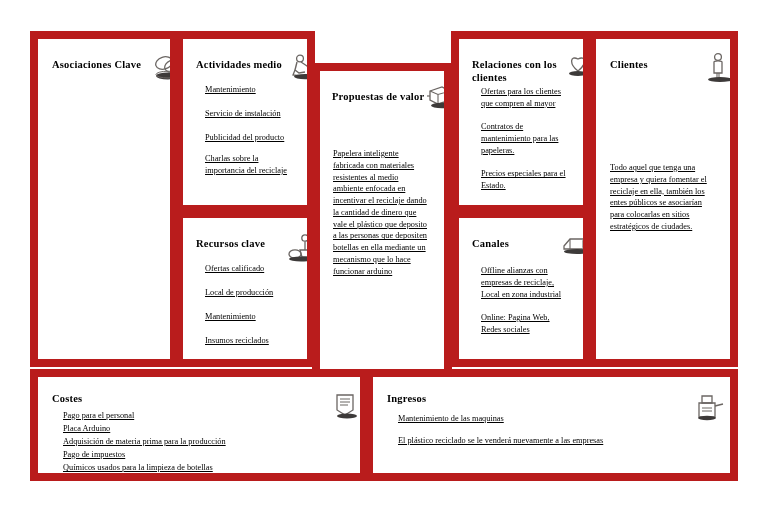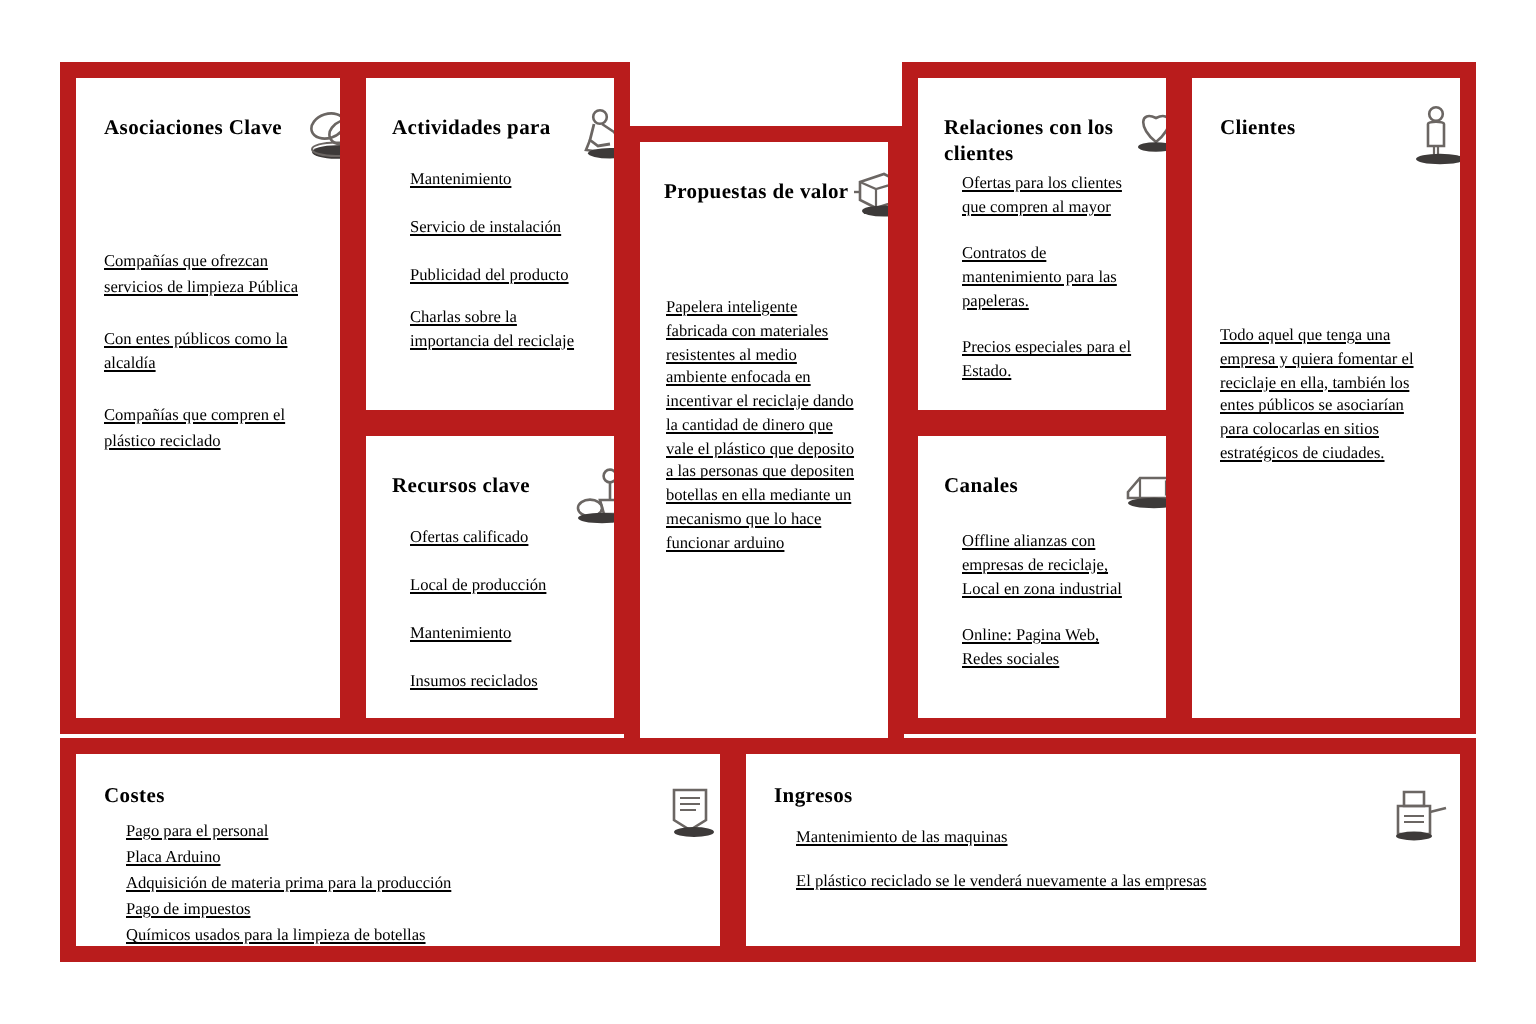--- a/index.html
+++ b/index.html
@@ -78,32 +78,24 @@
   <div class="blk" id="b-asociaciones">
     <div class="blk-title" style="left:14px; top:19px;">Asociaciones Clave</div>
     <div class="icon" style="left:114px; top:14px;">
       <svg width="34" height="30" viewBox="0 0 34 30">
         <ellipse cx="12" cy="10" rx="8.5" ry="6" fill="none" stroke="#6b6663" stroke-width="1.3" transform="rotate(-18 12 10)"></ellipse>
         <ellipse cx="21" cy="13" rx="8.5" ry="6" fill="none" stroke="#6b6663" stroke-width="1.3" transform="rotate(-18 21 13)"></ellipse>
         <ellipse cx="16" cy="23" rx="12" ry="3.4" fill="#3d3a39"></ellipse>
         <ellipse cx="16" cy="21.6" rx="12" ry="3.4" fill="none" stroke="#6b6663" stroke-width="1"></ellipse>
       </svg>
     </div>
-    <div class="body-text" style="left:14px; top:86px; width:124px;">Compañías que ofrezcan
-servicios de  limpieza Pública
-
-Con entes públicos como la
-alcaldía
-
-Compañías que compren el
-plástico reciclado</div>
   </div>
 
   <div class="blk" id="b-actividades">
-    <div class="blk-title" style="left:13px; top:19px;">Actividades para</div>
+    <div class="blk-title" style="left:13px; top:19px;">Actividades medio</div>
     <div class="icon" style="left:106px; top:14px;">
       <svg width="30" height="28" viewBox="0 0 30 28">
         <circle cx="11" cy="5.5" r="3.4" fill="none" stroke="#6b6663" stroke-width="1.3"></circle>
         <path d="M8 9 L6 17 L10 20 L16 19" fill="none" stroke="#6b6663" stroke-width="1.4"></path>
         <path d="M12 9 L18 13 L22 19" fill="none" stroke="#6b6663" stroke-width="1.3"></path>
         <path d="M6 17 L4 22 L12 23" fill="none" stroke="#6b6663" stroke-width="1.3"></path>
         <ellipse cx="16" cy="23.6" rx="11" ry="2.6" fill="#3d3a39"></ellipse>
       </svg>
     </div>
     <div class="body-text spaced" style="left:22px; top:42px; width:116px;">Mantenimiento</div>

